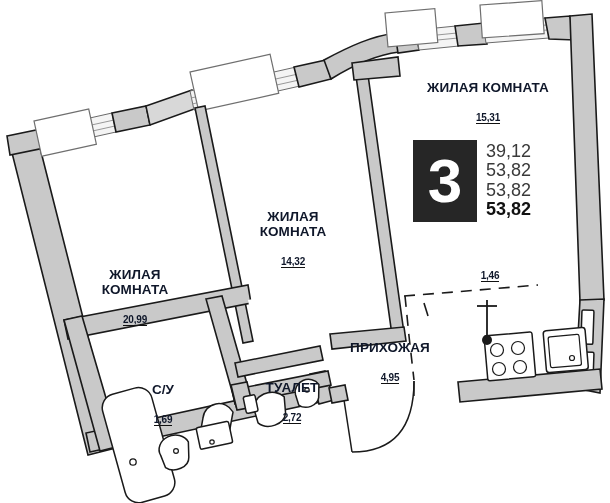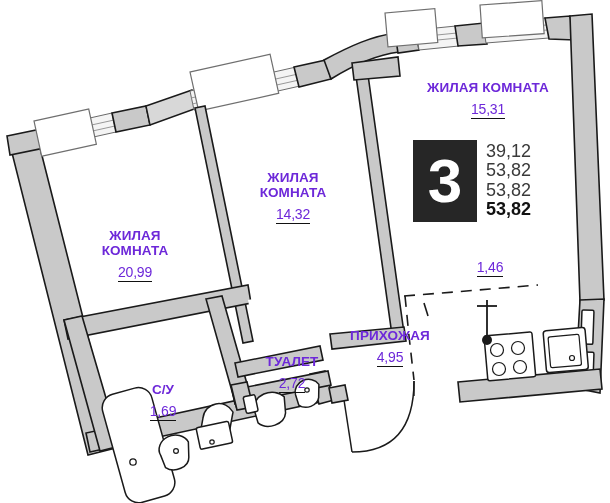--- a/index.html
+++ b/index.html
@@ -30,42 +30,42 @@
   .sash { fill: #ffffff; stroke: #6f6f6f; stroke-width: 1.2; }
   .fixture { fill: #ffffff; stroke: #1a1a1a; stroke-width: 1.5; }
   .fixture-thin { fill: none; stroke: #1a1a1a; stroke-width: 1.2; }
   .dash { fill: none; stroke: #1a1a1a; stroke-width: 1.6; stroke-dasharray: 11 8; }
   .door-arc { fill: none; stroke: #1a1a1a; stroke-width: 1.5; }
   .thinline { fill: none; stroke: #1a1a1a; stroke-width: 1.4; }
 
   .label {
     position: absolute;
     text-align: center;
-    color: #6d28d9;
+    color: #0f172a;
     font-family: "Liberation Sans", sans-serif;
     line-height: 1.12;
     white-space: nowrap;
     letter-spacing: -0.2px;
   }
   .label .name {
     display: block;
     font-size: 13.5px;
     font-weight: 700;
     letter-spacing: 0.1px;
   }
   .label .area {
     display: block;
-    font-size: 14px;
-    font-weight: 400;
+    font-size: 10px;
+    font-weight: 700;
     border-bottom: 1.6px solid #111111;
     padding-bottom: 0px;
-    margin: 7px auto 0 auto;
+    margin: 17px auto 0 auto;
     width: fit-content;
   }
-  .label.two-line .name { white-space: pre-line; }
+  .label.two-line .name { white-space: pre-line; margin-top: 39px; }
 
   
   #badge-block {
     position: absolute;
     left: 413px;
     top: 140px;
     display: flex;
     align-items: flex-start;
     gap: 9px;
   }
@@ -304,31 +304,31 @@
 
   <div class="label" style="left:408px; top:80px; width:160px;">
     <span class="name">ЖИЛАЯ КОМНАТА</span>
     <span class="area">15,31</span>
   </div>
 
   <div class="label" style="left:425px; top:253px; width:130px;">
     <span class="area">1,46</span>
   </div>
 
-  <div class="label" style="left:335px; top:328px; width:110px;">
+  <div class="label" style="left:335px; top:340px; width:110px;">
     <span class="name">ПРИХОЖАЯ</span>
     <span class="area">4,95</span>
   </div>
 
   <div class="label" style="left:133px; top:382px; width:60px;">
     <span class="name">С/У</span>
     <span class="area">1,69</span>
   </div>
 
-  <div class="label" style="left:250px; top:354px; width:84px;">
+  <div class="label" style="left:250px; top:380px; width:84px;">
     <span class="name">ТУАЛЕТ</span>
     <span class="area">2,72</span>
   </div>
 
   <div id="badge-block">
     <div id="badge-square">3</div>
     <div id="areas-list">
       <span>39,12</span>
       <span>53,82</span>
       <span>53,82</span>

